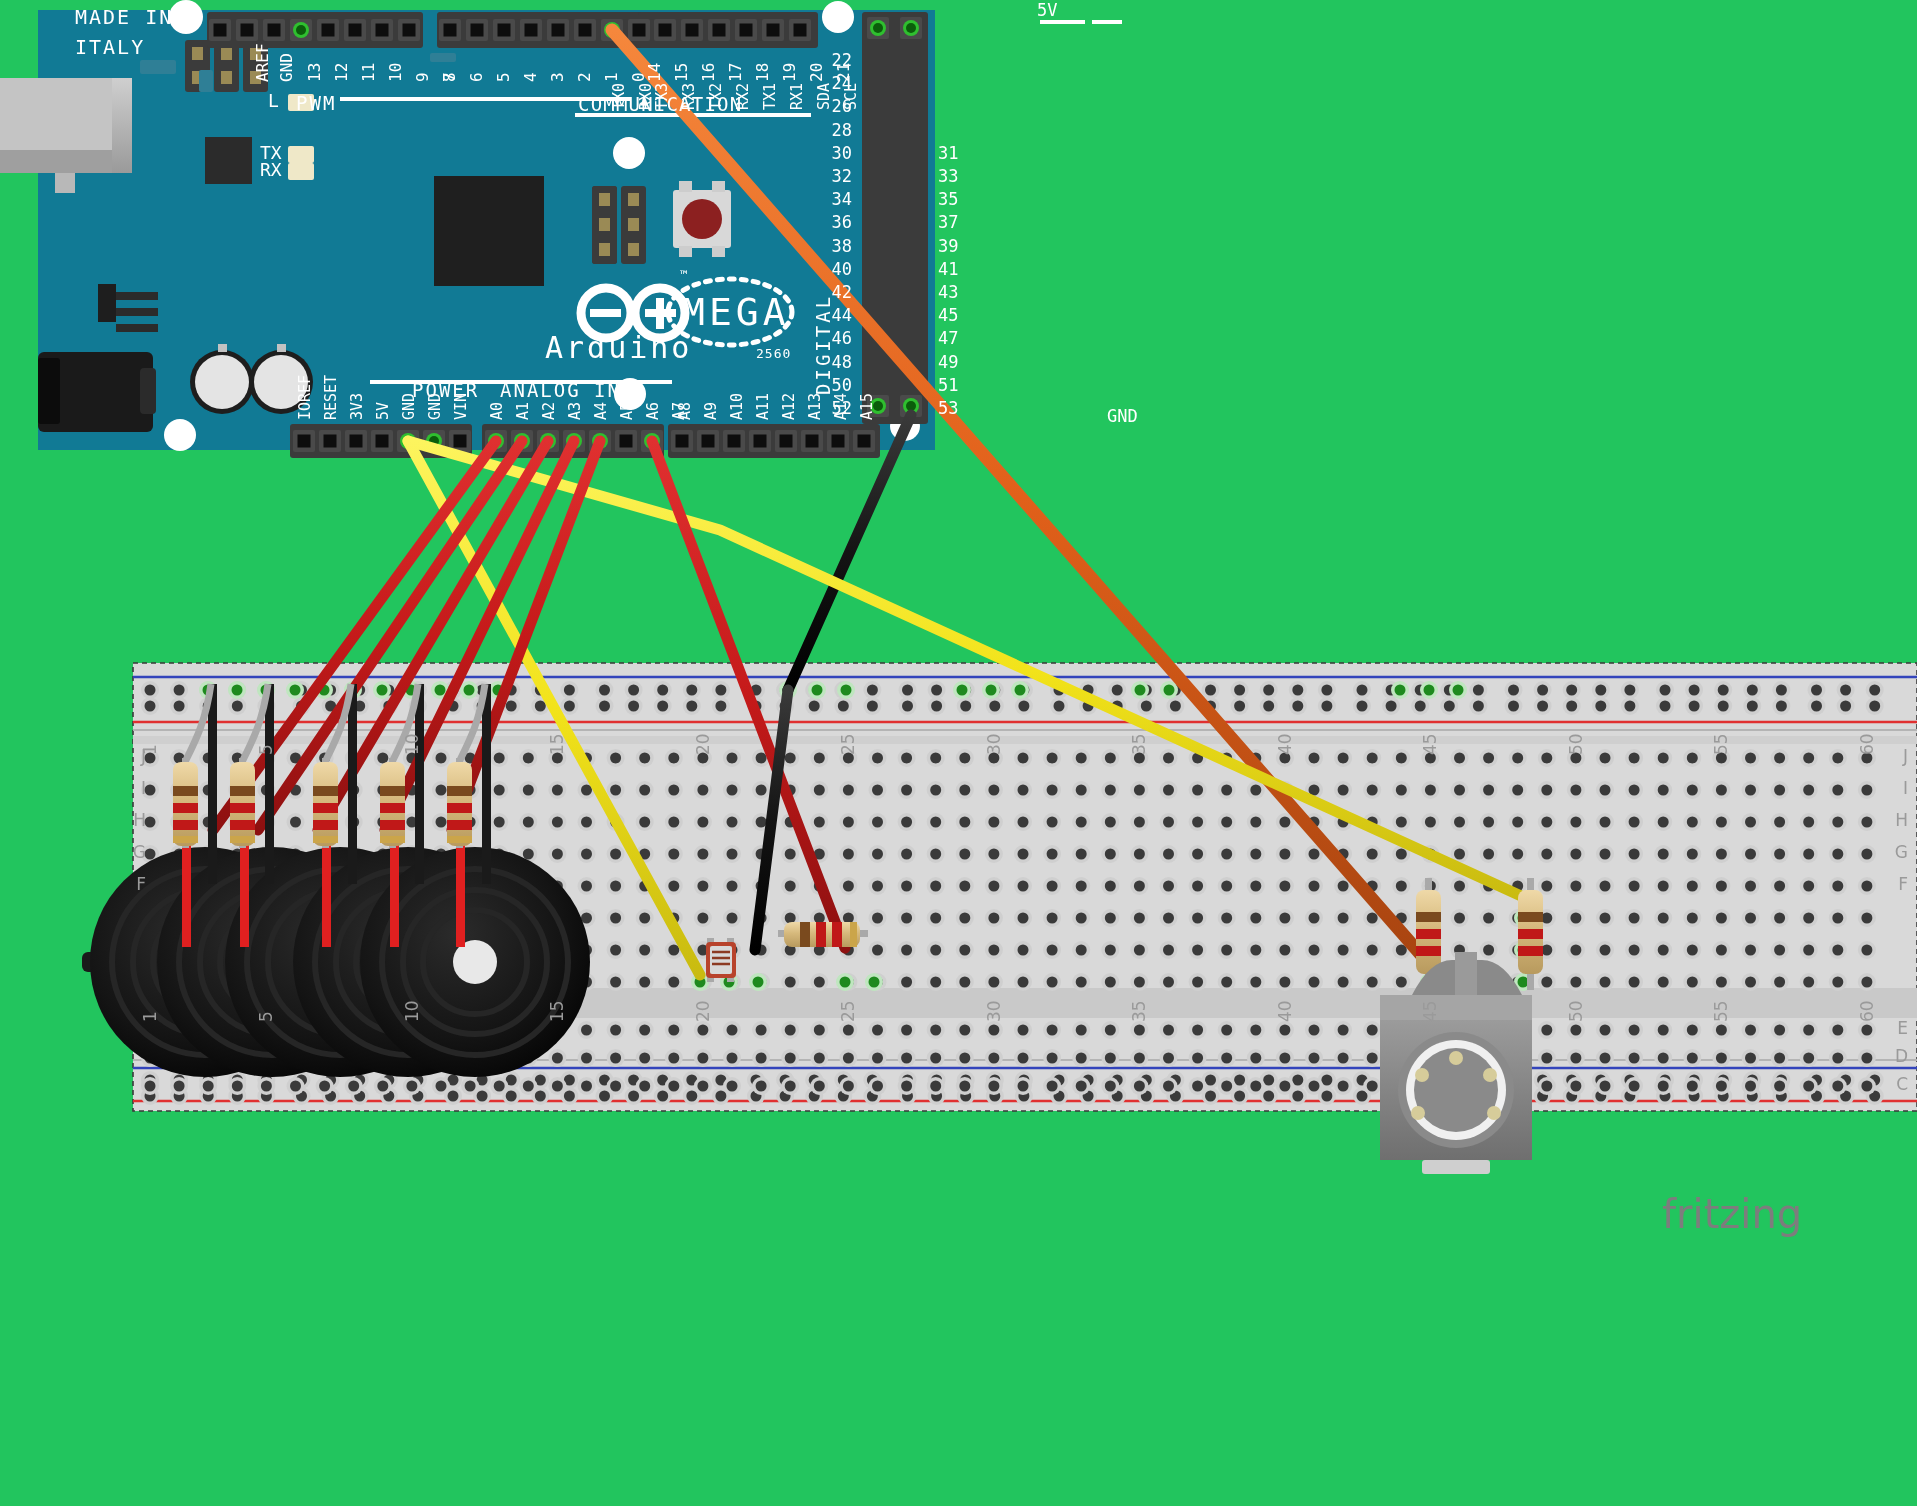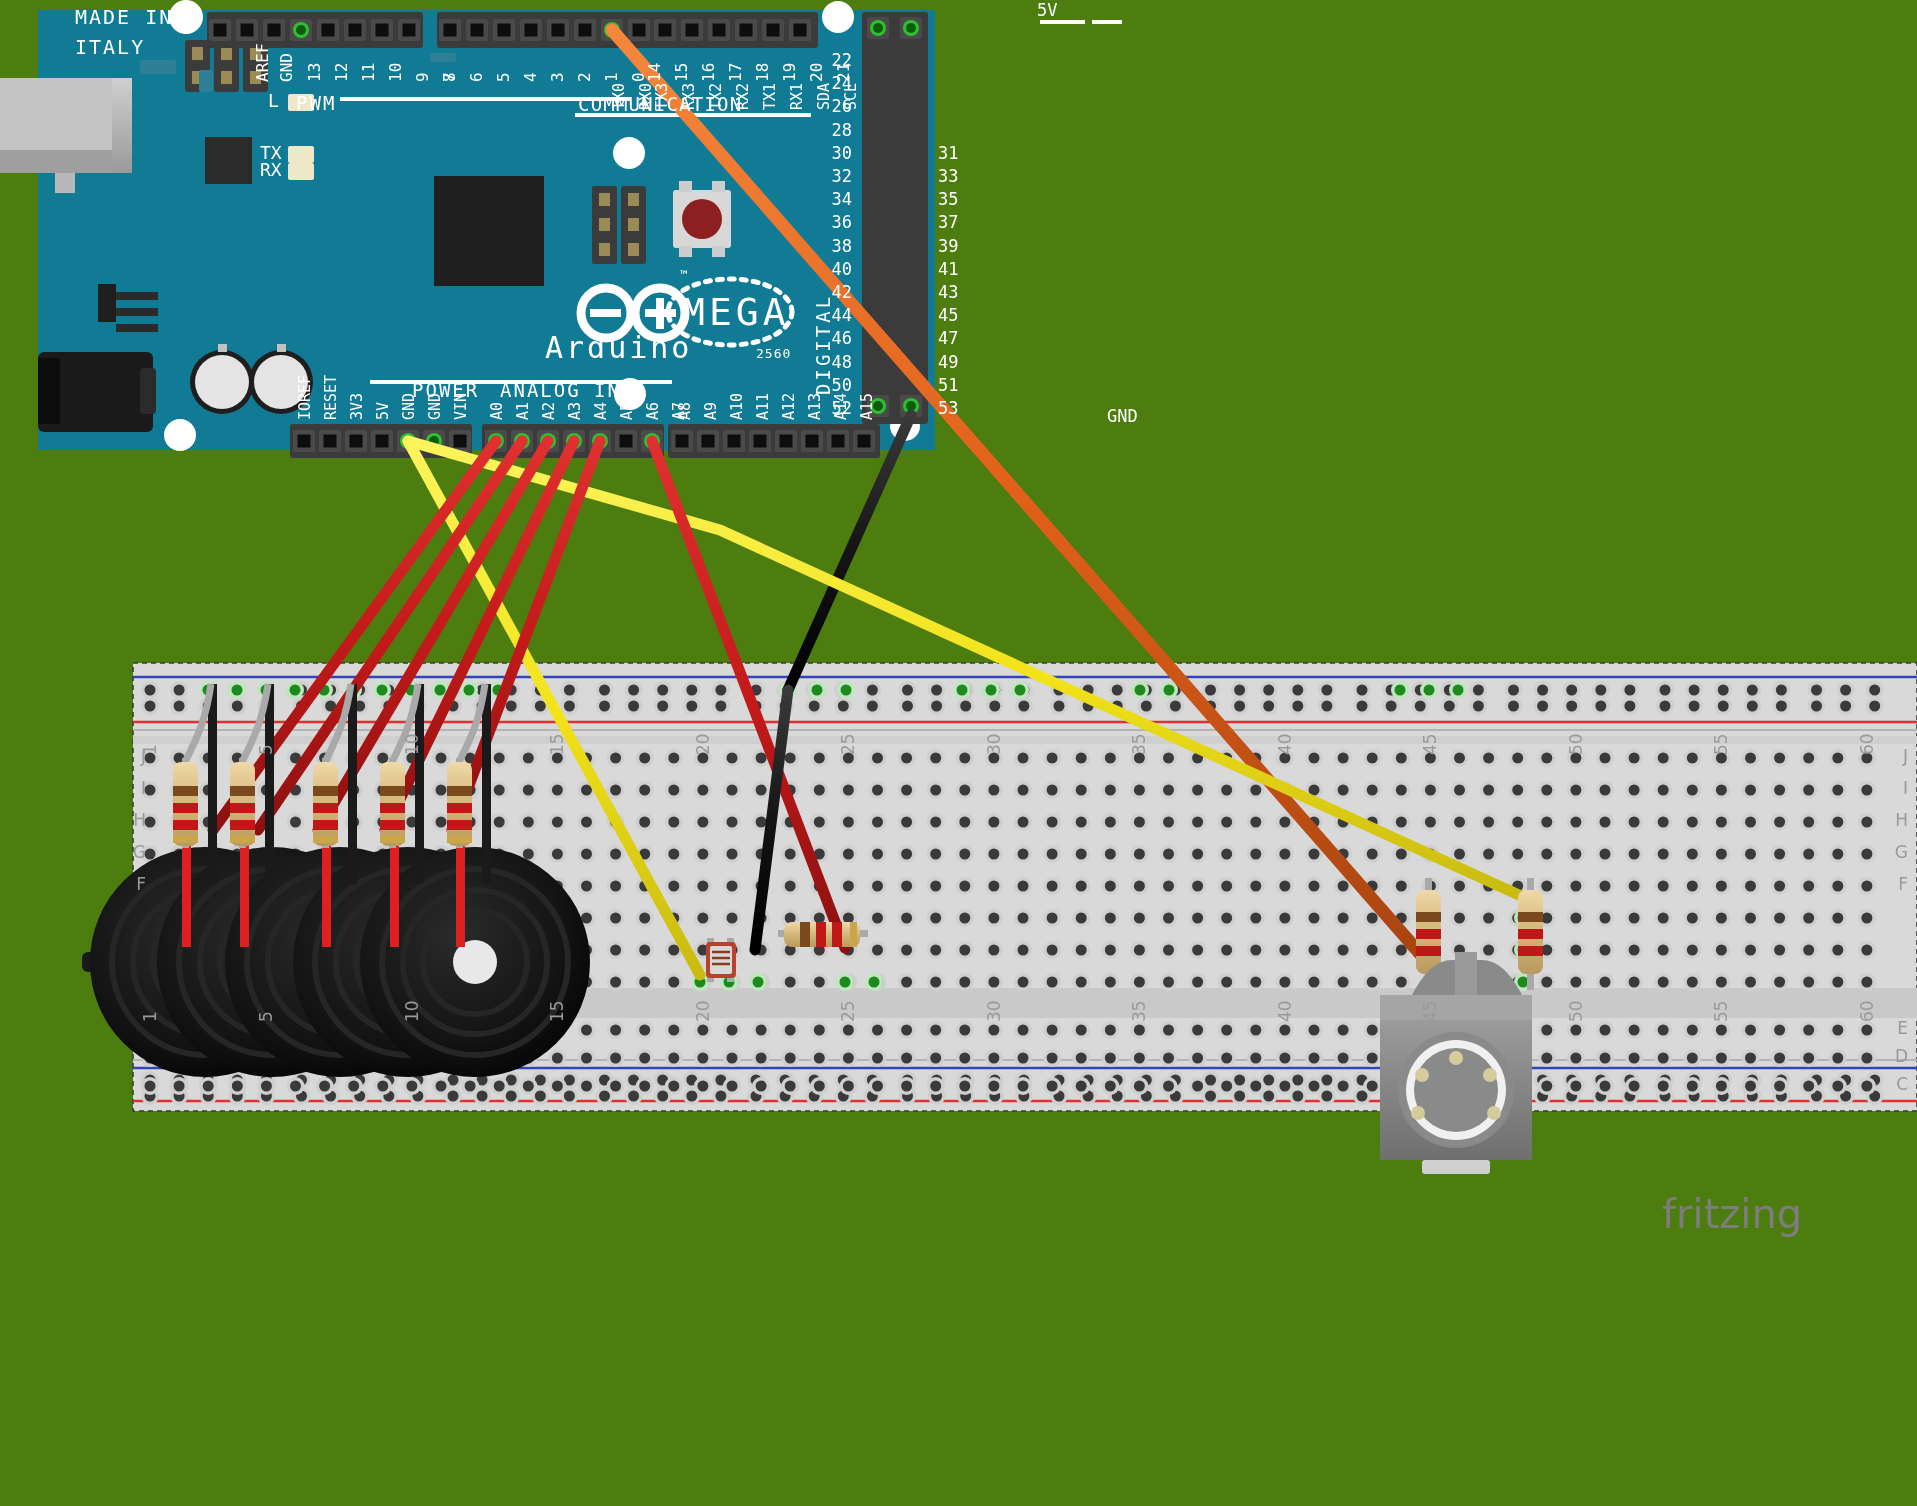--- a/index.html
+++ b/index.html
@@ -5,21 +5,21 @@
   * { box-sizing: border-box; }
   html, body {
     margin: 0; padding: 0;
     background: #ffffff;
     font-family: "DejaVu Sans Mono", monospace;
   }
   #stage {
     position: relative;
     width: 1917px;
     height: 1506px;
-    background: #4d7c0f;
+    background: #22c55e;
     overflow: hidden;
   }
   svg.layer { position: absolute; left: 0; top: 0; width: 1917px; height: 1506px; }
   .brdtxt {
     fill: #ffffff;
     font-family: "DejaVu Sans Mono", monospace;
     font-weight: normal;
   }
   .bbnum {
     fill: #9a9a9a;

